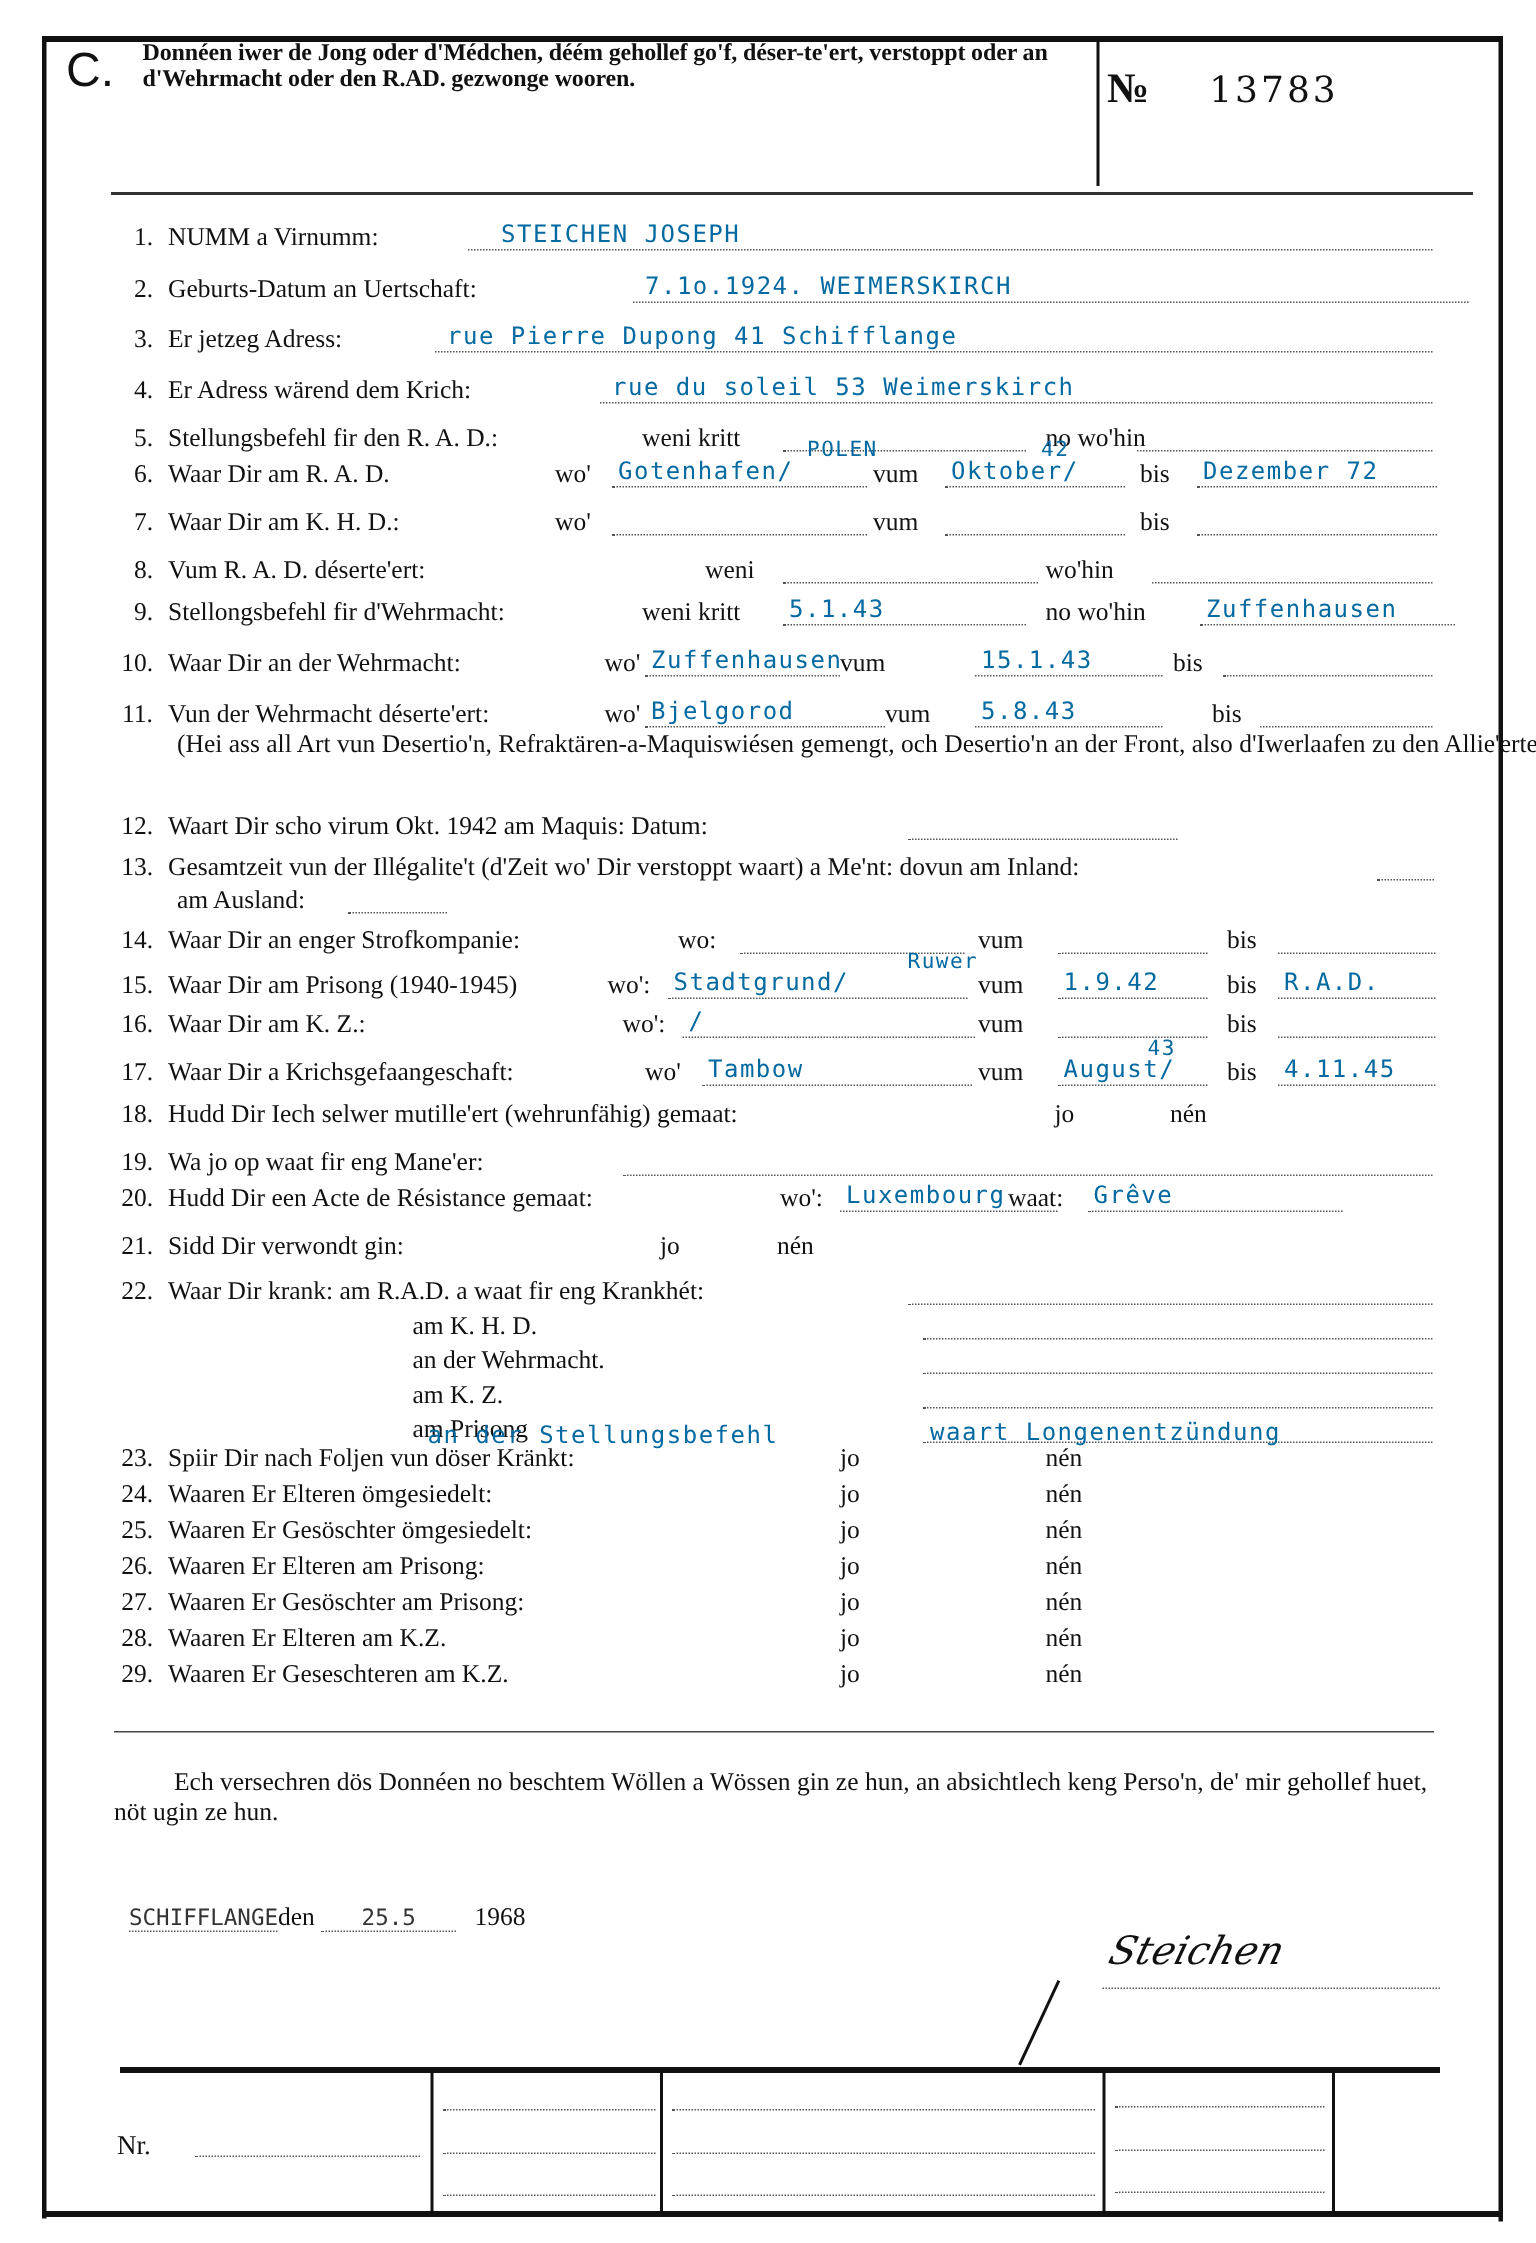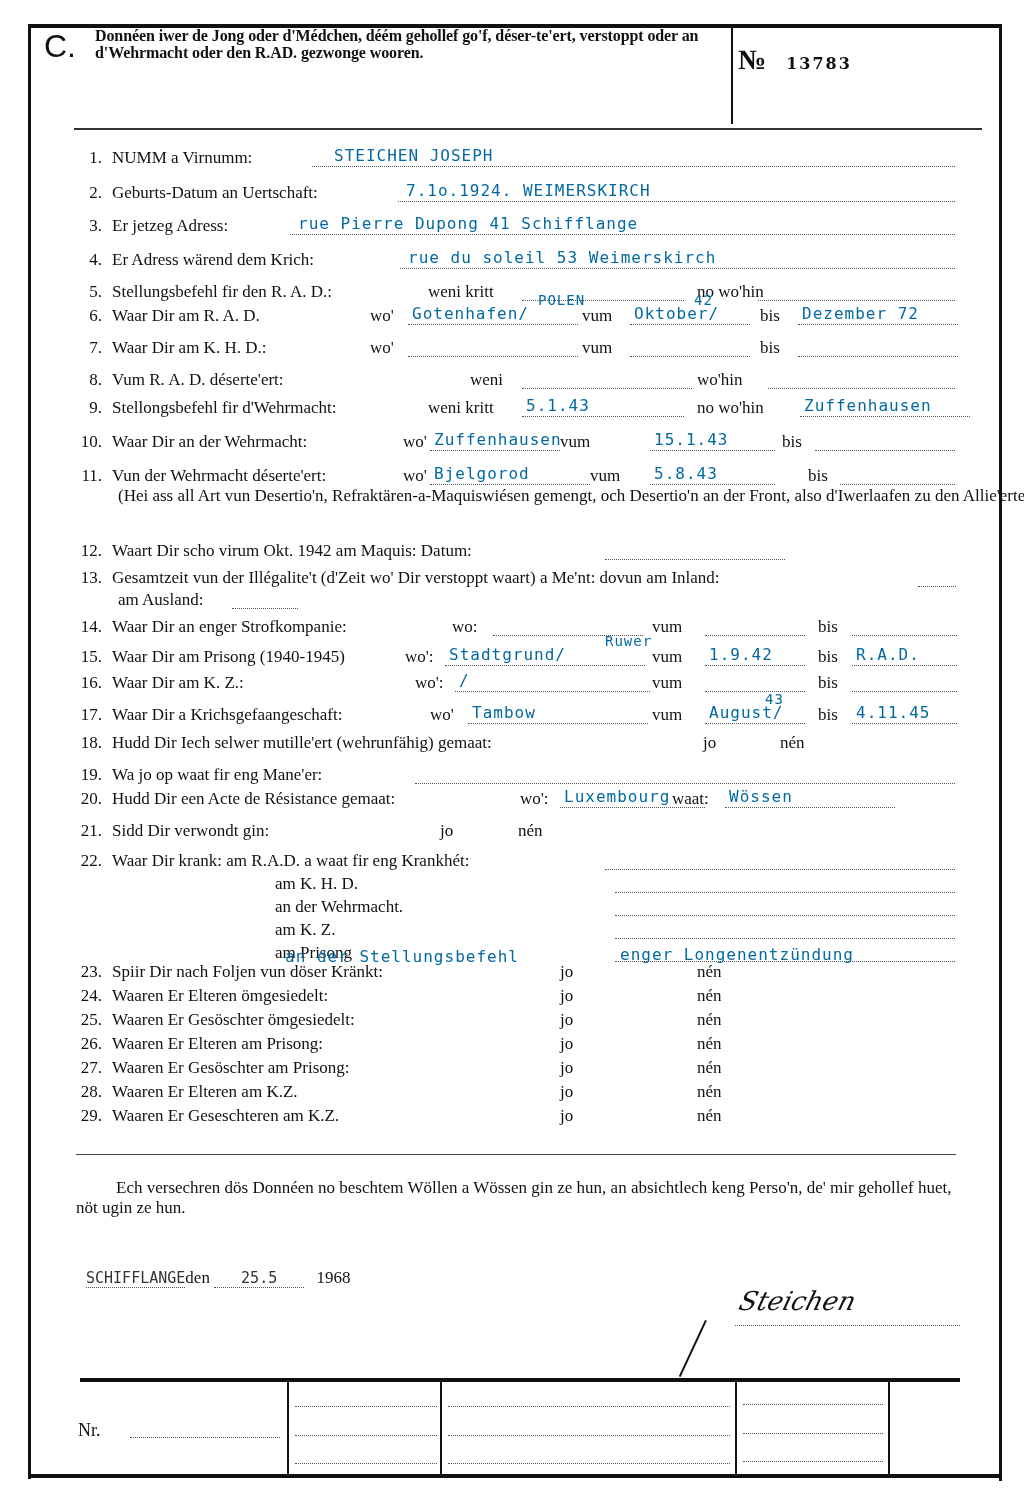--- a/index.html
+++ b/index.html
@@ -10,21 +10,21 @@
   .border-left { position: absolute; left: 0; top: 0; width: 3px; height: 1455px; background: #111; }
   .border-right { position: absolute; right: 0; top: 4px; width: 3px; height: 1453px; background: #111; }
   .border-bottom { position: absolute; left: 0; top: 1450px; width: 974px; height: 4px; background: #111; }
   .header-divider { position: absolute; left: 703px; top: 4px; width: 2px; height: 96px; background: #111; }
   .header-rule { position: absolute; left: 46px; top: 104px; width: 908px; height: 2px; background: #333; }
   .section-letter { position: absolute; left: 44px; top: 28px; font-family: "Liberation Sans", sans-serif;
                     font-size: 32px; }
   .header-text { position: absolute; left: 95px; top: 27px; width: 620px; font-size: 16px; line-height: 17px;
                  font-weight: bold; letter-spacing: -0.1px; }
   .doc-no { position: absolute; left: 738px; top: 44px; font-size: 28px; font-weight: bold; }
-  .doc-no .num { margin-left: 20px; font-weight: bold; font-family: "DejaVu Serif", serif; font-size: 16px; letter-spacing: 2px; }
+  .doc-no .num { margin-left: 40px; font-weight: normal; font-family: "DejaVu Serif", serif; font-size: 24px; letter-spacing: 2px; }
 
   .row { position: absolute; left: 0; font-size: 17px; white-space: nowrap; }
   .num-label { position: absolute; width: 30px; text-align: right; }
   .q { position: absolute; }
   .fill { position: absolute; border-bottom: 1px dotted #555; height: 18px; }
   .typed { position: absolute; font-family: "DejaVu Sans Mono", monospace; font-size: 16px; color: #0369a1;
            letter-spacing: 1px; top: -2px; }
   .typed.sup { font-size: 14px; top: -14px; }
   .note { position: absolute; left: 88px; font-size: 17px; line-height: 19px; width: 880px; }
   .mid-rule { position: absolute; left: 76px; top: 1154px; width: 880px; height: 1px; background: #444; }
@@ -61,21 +61,21 @@
     <div class="row" style="top: 148px; width: 1024px;">
       <span class="num-label" style="left: 72px; width: 30px;">1.</span>
       <span class="q" style="left: 112px;">NUMM a Virnumm:</span>
       <span class="fill" style="left: 312px; width: 643px; top: 0px;">
         <span class="typed" style="left: 22px;">STEICHEN  JOSEPH</span>
       </span>
     </div>
     <div class="row" style="top: 183px; width: 1024px;">
       <span class="num-label" style="left: 72px; width: 30px;">2.</span>
       <span class="q" style="left: 112px;">Geburts-Datum an Uertschaft:</span>
-      <span class="fill" style="left: 398px; width: 557px; top: 0px; text-decoration: underline;">
+      <span class="fill" style="left: 422px; width: 557px; top: 0px; text-decoration: underline;">
         <span class="typed" style="left: 8px;">7.1o.1924.  WEIMERSKIRCH</span>
       </span>
     </div>
     <div class="row" style="top: 216px; width: 1024px;">
       <span class="num-label" style="left: 72px; width: 30px;">3.</span>
       <span class="q" style="left: 112px;">Er jetzeg Adress:</span>
       <span class="fill" style="left: 290px; width: 665px; top: 0px;">
         <span class="typed" style="left: 8px;">rue Pierre Dupong 41  Schifflange</span>
       </span>
     </div>
@@ -252,21 +252,21 @@
     </div>
     <div class="row" style="top: 789px; width: 1024px;">
       <span class="num-label" style="left: 72px; width: 30px;">20.</span>
       <span class="q" style="left: 112px;">Hudd Dir een Acte de Résistance gemaat:</span>
       <span class="q" style="left: 520px;">wo':</span>
       <span class="fill" style="left: 560px; width: 145px; top: 0px;">
         <span class="typed" style="left: 4px;">Luxembourg</span>
       </span>
       <span class="q" style="left: 672px;">waat:</span>
       <span class="fill" style="left: 725px; width: 170px; top: 0px;">
-        <span class="typed" style="left: 4px;">Wössen</span>
+        <span class="typed" style="left: 4px;">Grêve</span>
       </span>
     </div>
     <div class="row" style="top: 821px; width: 1024px;">
       <span class="num-label" style="left: 72px; width: 30px;">21.</span>
       <span class="q" style="left: 112px;">Sidd Dir verwondt gin:</span>
       <span class="q" style="left: 440px;">jo</span>
       <span class="q" style="left: 518px;">nén</span>
     </div>
     <div class="row" style="top: 851px; width: 1024px;">
       <span class="num-label" style="left: 72px; width: 30px;">22.</span>
@@ -274,21 +274,21 @@
       <span class="fill" style="left: 605px; width: 350px; top: 0px;"></span>
       <span class="q" style="left: 275px; top: 23px;">am K. H. D.</span>
       <span class="fill" style="left: 615px; width: 340px; top: 23px;"></span>
       <span class="q" style="left: 275px; top: 46px;">an der Wehrmacht.</span>
       <span class="fill" style="left: 615px; width: 340px; top: 46px;"></span>
       <span class="q" style="left: 275px; top: 69px;">am K. Z.</span>
       <span class="fill" style="left: 615px; width: 340px; top: 69px;"></span>
       <span class="q" style="left: 275px; top: 92px;">am Prisong</span>
       <span class="fill" style="left: 615px; width: 340px; top: 92px;"></span>
       <span class="typed" style="left: 285px; top: 96px;">an der Stellungsbefehl</span>
-      <span class="typed" style="left: 620px; top: 94px;">enger Longenentzündung</span>
+      <span class="typed" style="left: 620px; top: 94px;">waart Longenentzündung</span>
     </div>
     <div class="row" style="top: 962px; width: 1024px;">
       <span class="num-label" style="left: 72px; width: 30px;">23.</span>
       <span class="q" style="left: 112px;">Spiir Dir nach Foljen vun döser Kränkt:</span>
       <span class="q" style="left: 560px;">jo</span>
       <span class="q" style="left: 697px;">nén</span>
     </div>
     <div class="row" style="top: 986px; width: 1024px;">
       <span class="num-label" style="left: 72px; width: 30px;">24.</span>
       <span class="q" style="left: 112px;">Waaren Er Elteren ömgesiedelt:</span>

